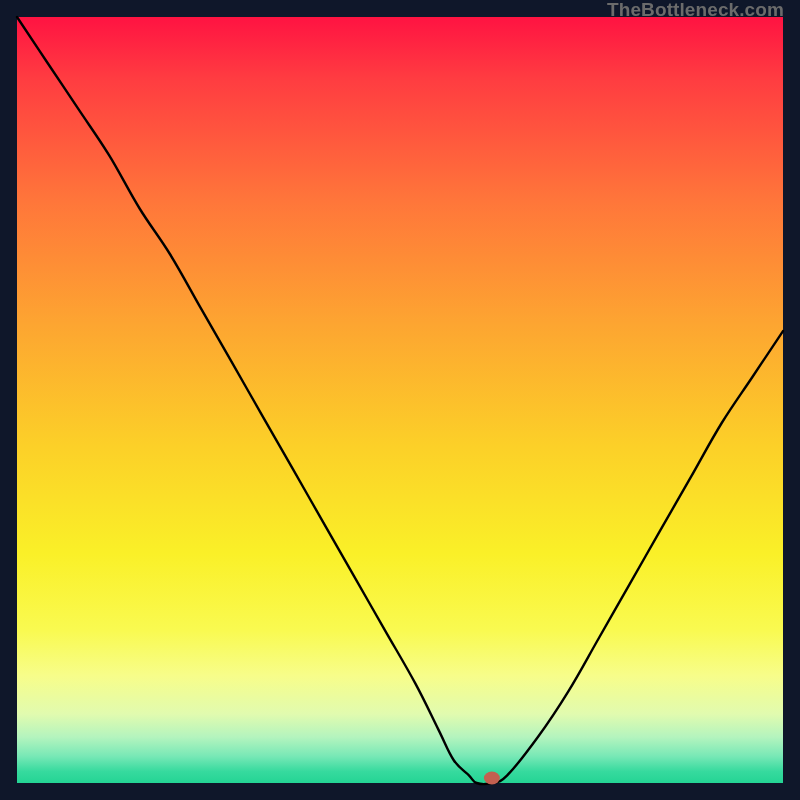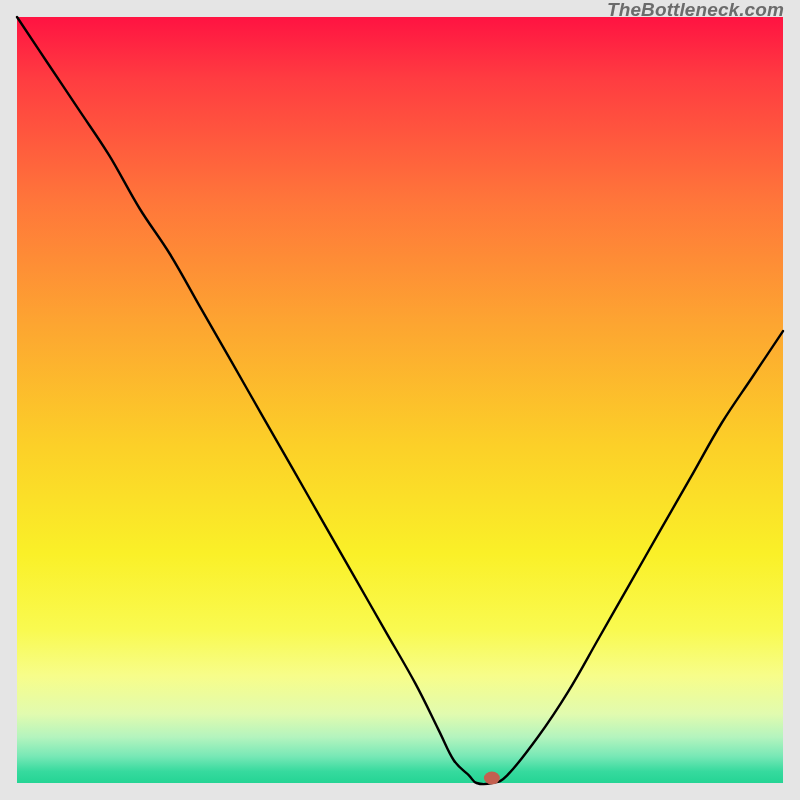--- a/index.html
+++ b/index.html
@@ -10,22 +10,21 @@
     background: #000;
     overflow: hidden;
     font-family: Arial, Helvetica, sans-serif;
   }
   .frame {
     position: absolute;
     left: 0;
     top: 0;
     width: 800px;
     height: 800px;
-    background: #e5e5e5;
-    font-style: italic;
+    background: #0f172a;
   }
   .plot-area {
     position: absolute;
     left: 17px;
     top: 17px;
     width: 766px;
     height: 766px;
     
     background: linear-gradient(
       to bottom,

